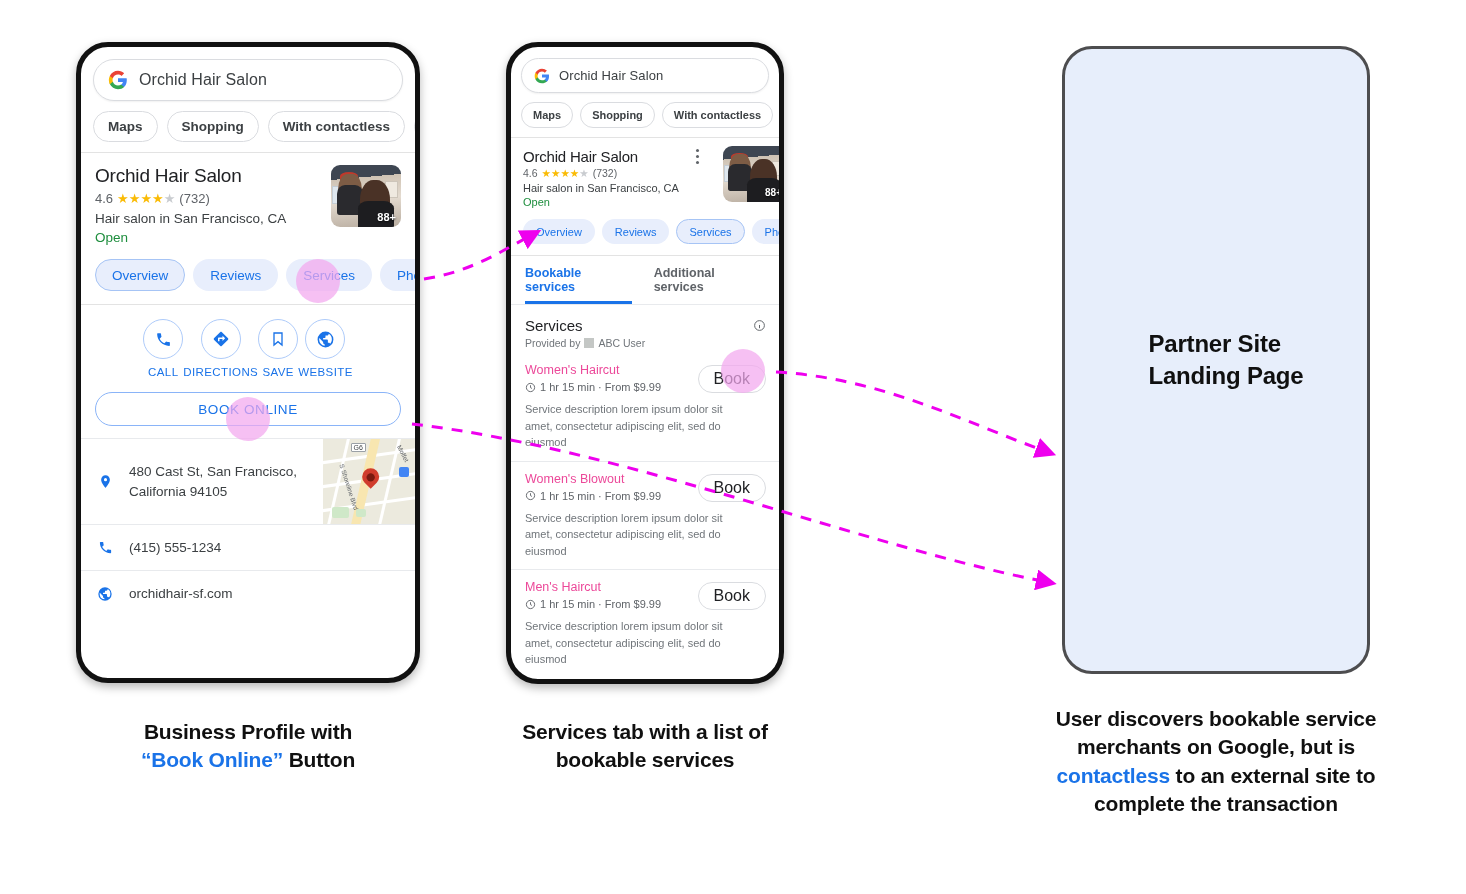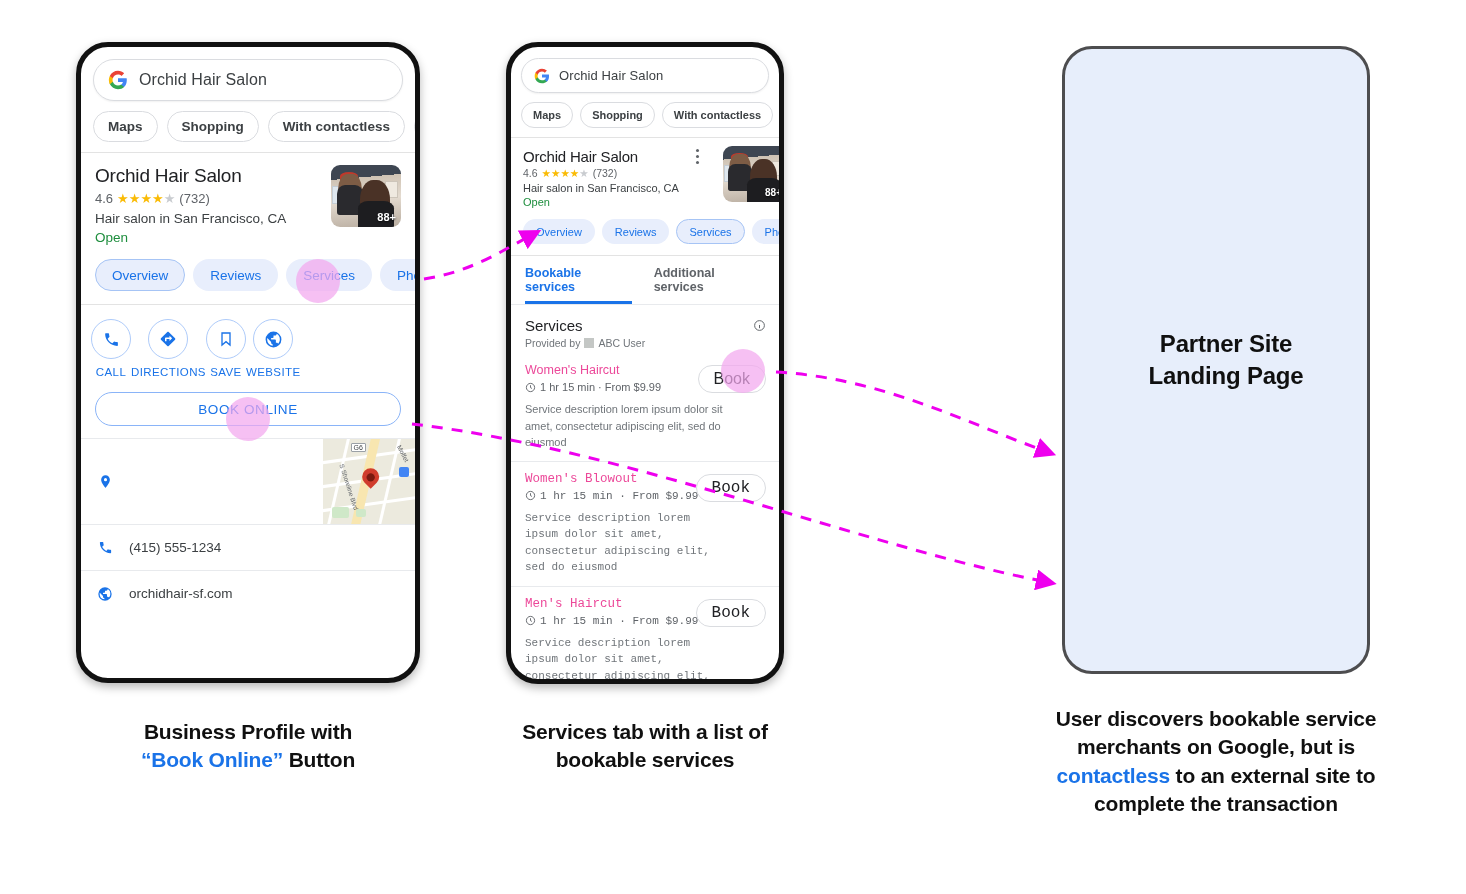--- a/index.html
+++ b/index.html
@@ -30,21 +30,21 @@
   #phone3 {
     position: absolute;
     left: 1062px; top: 46px; width: 308px; height: 628px;
     background: #e7eefb;
     border: 3px solid #4d4d4f;
     border-radius: 30px;
     box-sizing: border-box;
     display: flex; align-items: center; justify-content: center;
   }
   #phone3 .p3text {
-    text-align: center;
+    text-align: left;
     font-weight: bold;
     font-size: 24px;
     line-height: 1.33;
     color: #101010;
     letter-spacing: -0.2px;
     margin-left: 20px;
   }
 
   
   .searchwrap { padding: 12px 12px 0 12px; }
@@ -120,21 +120,21 @@
   .tabchips { display: flex; gap: 8px; padding: 14px 0 13px 14px; white-space: nowrap; overflow: hidden; }
   .tchip {
     background: #e8eefc; border-radius: 19px;
     display: flex; align-items: center;
     color: #1a73e8; flex: none;
     border: 1px solid transparent;
   }
   .tchip.sel { background: #e8eefc; border: 1px solid #a6c4f5; }
 
   
-  .actionrow { display: flex; justify-content: flex-start; padding: 14px 10px 10px; }
+  .actionrow { display: flex; justify-content: center; padding: 14px 10px 10px; }
   .act { display: flex; flex-direction: column; align-items: center; gap: 7px; }
   .actcircle {
     width: 38px; height: 38px; border-radius: 50%;
     border: 1px solid #aecbfa;
     display: flex; align-items: center; justify-content: center;
     color: #1a73e8;
   }
   .actlabel { font-size: 11.5px; color: #1a73e8; letter-spacing: .4px; }
 
   .bookonline {
@@ -201,21 +201,21 @@
   .subtab { font-size: 12.5px; color: #5f6368; padding-bottom: 7px; font-weight: bold; }
   .subtab.active { color: #1a73e8; border-bottom: 3px solid #1a73e8; }
 
   .svcHead { padding: 12px 14px 0; position: relative; }
   .svcTitle { font-size: 15px; color: #202124; }
   .svcProvided { font-size: 10.5px; color: #70757a; margin-top: 3px; display:flex; align-items:center; gap:4px; }
   .provbox { width: 10px; height: 10px; background: #c4c7c5; display:inline-block; flex:none;}
   .infoico { position: absolute; right: 13px; top: 13px; color:#5f6368; }
 
   .svcItem { padding: 10px 14px 10px; position: relative; }
-  .svcItem + .svcItem { border-top: 1px solid #e8eaed; font-family: Liberation Mono, monospace; }
+  .svcItem + .svcItem { border-top: 1px solid #e8eaed; }
   .svcName { font-size: 12.5px; color: #ec4899; }
   .svcMeta { font-size: 11px; color: #5f6368; margin-top: 4px; display:flex; align-items:center; gap:4px; }
   .svcDesc { font-size: 11px; color: #70757a; margin-top: 8px; line-height: 1.5; max-width: 200px; }
   .bookbtn {
     position: absolute; right: 13px; top: 12px;
     border: 1px solid #dadce0; border-radius: 16px;
     height: 26px; padding: 0 15px;
     display: flex; align-items: center;
     font-size: 16px; color: #202124; background:#fff;
   }
@@ -341,20 +341,21 @@
     </div>
 
     <div class="bookonline">BOOK ONLINE</div>
 
     <div class="inforow addrrow">
       <div class="ico">
         <svg width="15" height="15" viewBox="0 0 24 24" fill="currentColor">
             <path d="M12 2C8.1 2 5 5.1 5 9c0 5.2 7 13 7 13s7-7.8 7-13c0-3.9-3.1-7-7-7zm0 9.5A2.5 2.5 0 1112 6.5a2.5 2.5 0 010 5z"></path>
           </svg>
       </div>
+      <div class="txt" style="max-width:170px;">480 Cast St, San Francisco, California 94105</div>
       <div class="maprect">
         <div class="rd" style="left:-10%;top:18%;width:130%;height:3px;transform:rotate(-8deg);"></div>
         <div class="rd" style="left:-10%;top:46%;width:130%;height:3px;transform:rotate(-8deg);"></div>
         <div class="rd" style="left:-10%;top:74%;width:130%;height:3px;transform:rotate(-8deg);"></div>
         <div class="rd rdmain" style="left:40%;top:-10%;width:9px;height:130%;transform:rotate(13deg);"></div>
         <div class="rd" style="left:14%;top:-10%;width:3px;height:130%;transform:rotate(13deg);"></div>
         <div class="rd" style="left:70%;top:-10%;width:3px;height:130%;transform:rotate(13deg);"></div>
         <div class="park" style="left:10%;top:80%;width:18%;height:13%;border-radius:2px;"></div>
         <div class="park" style="left:36%;top:82%;width:11%;height:10%;border-radius:2px;"></div>
         <div class="g6">G6</div>

